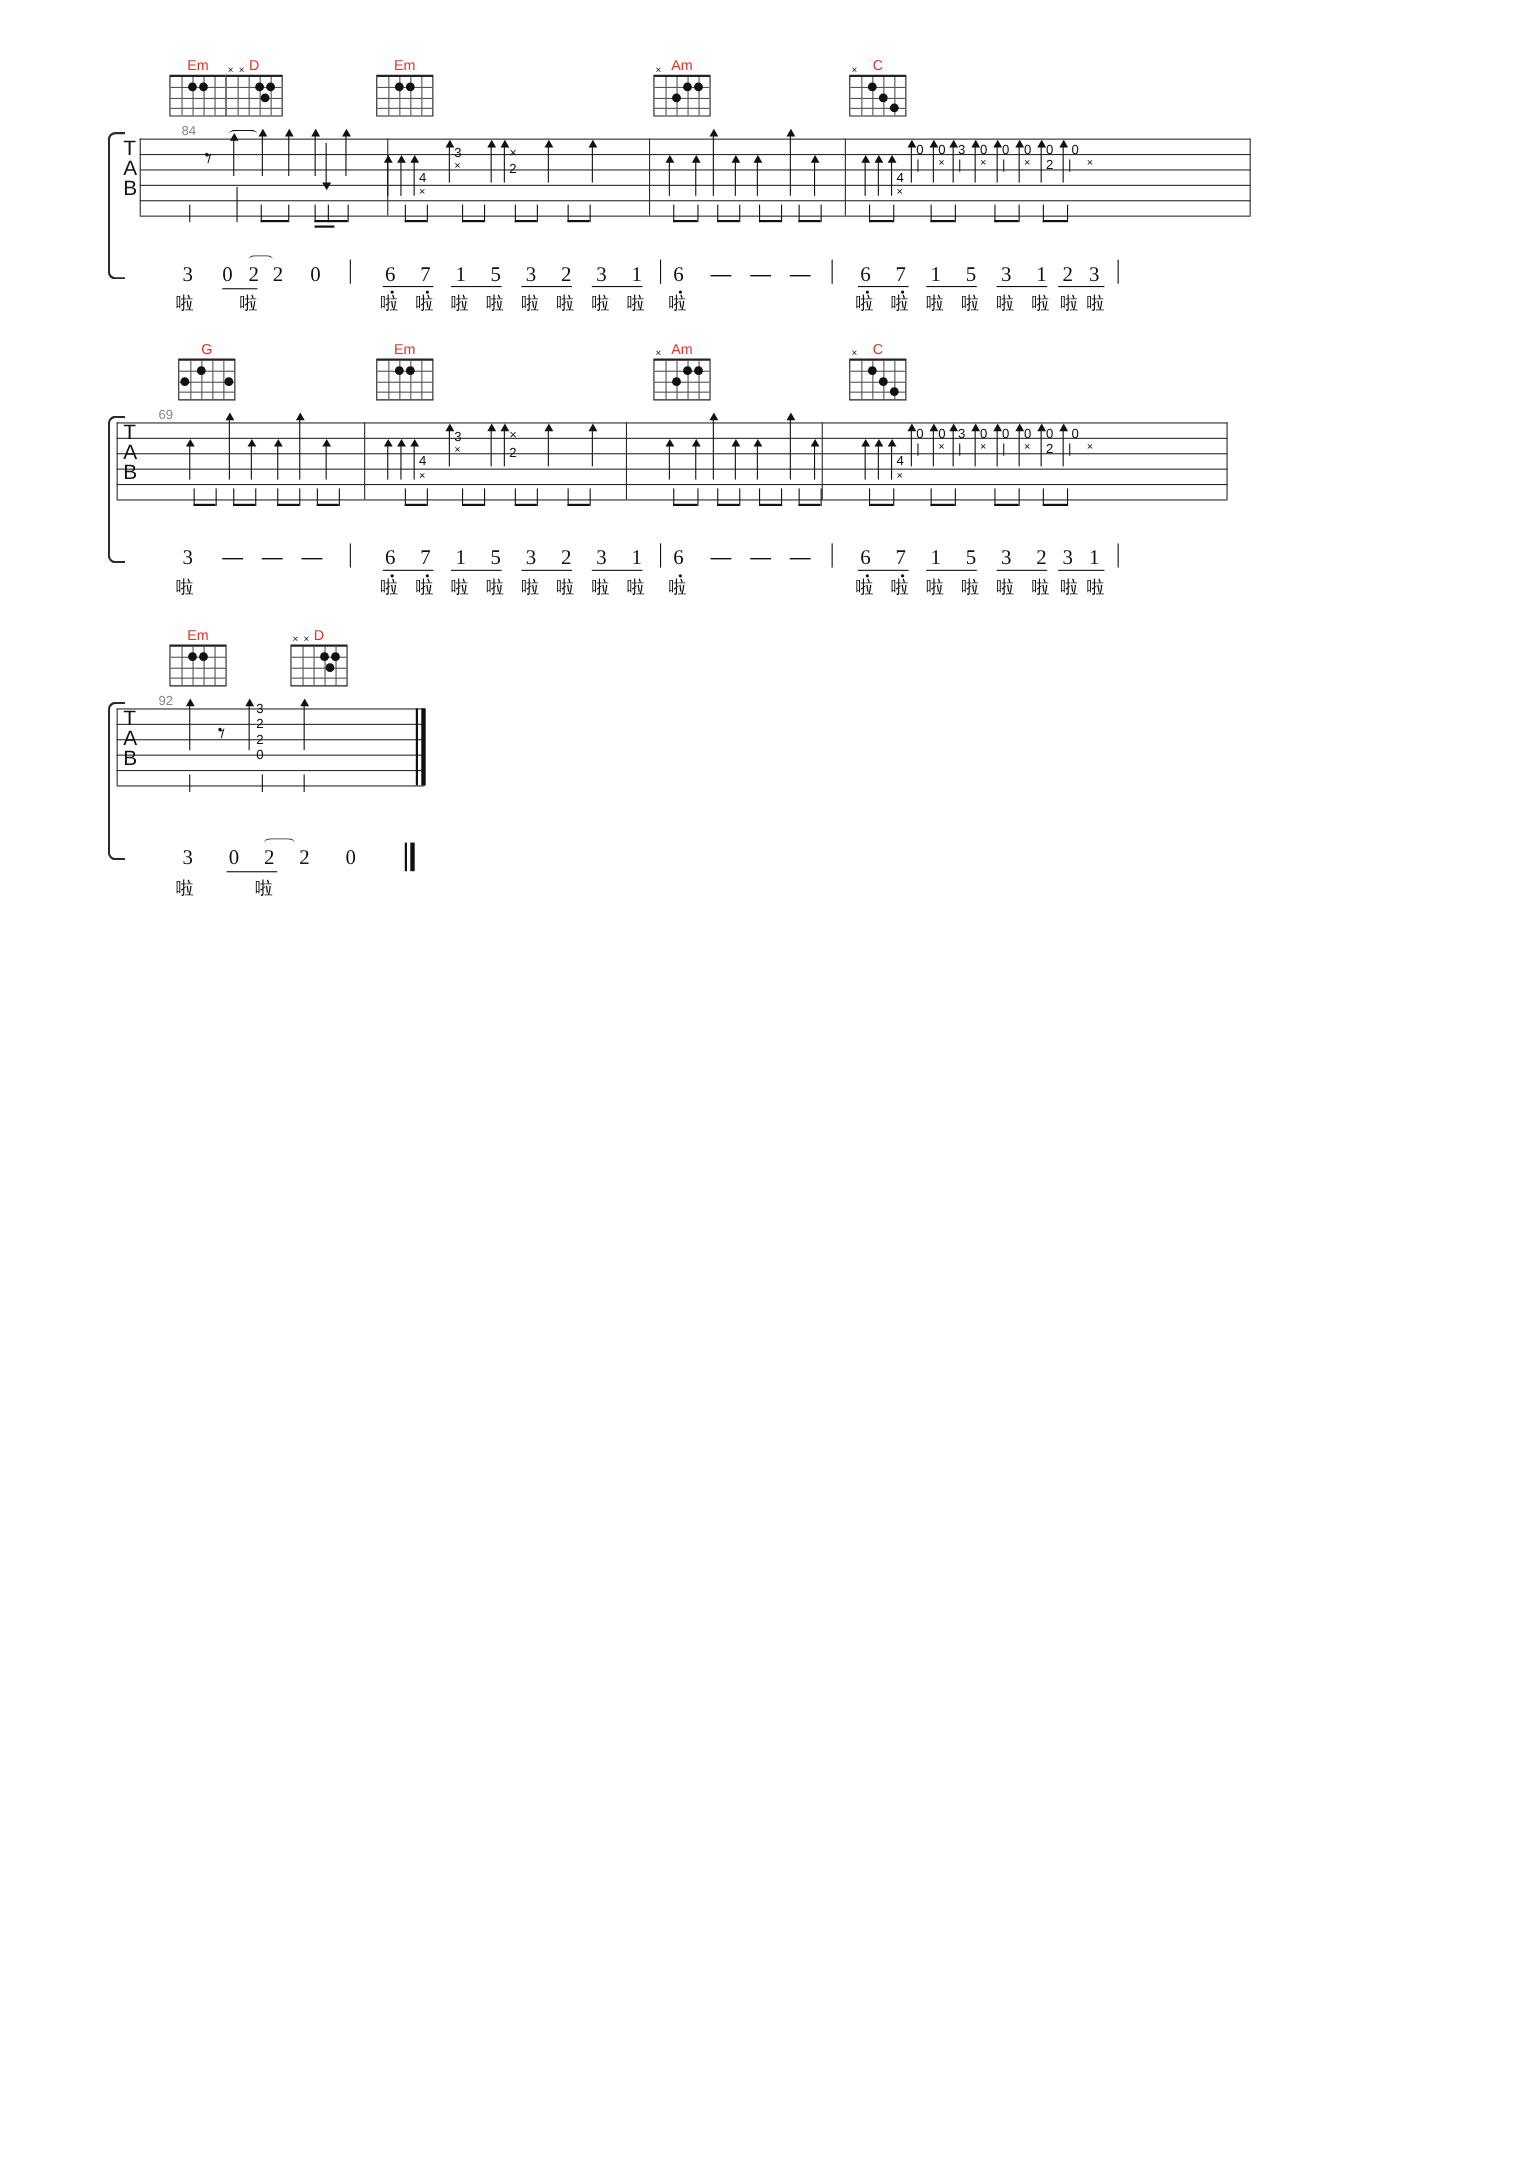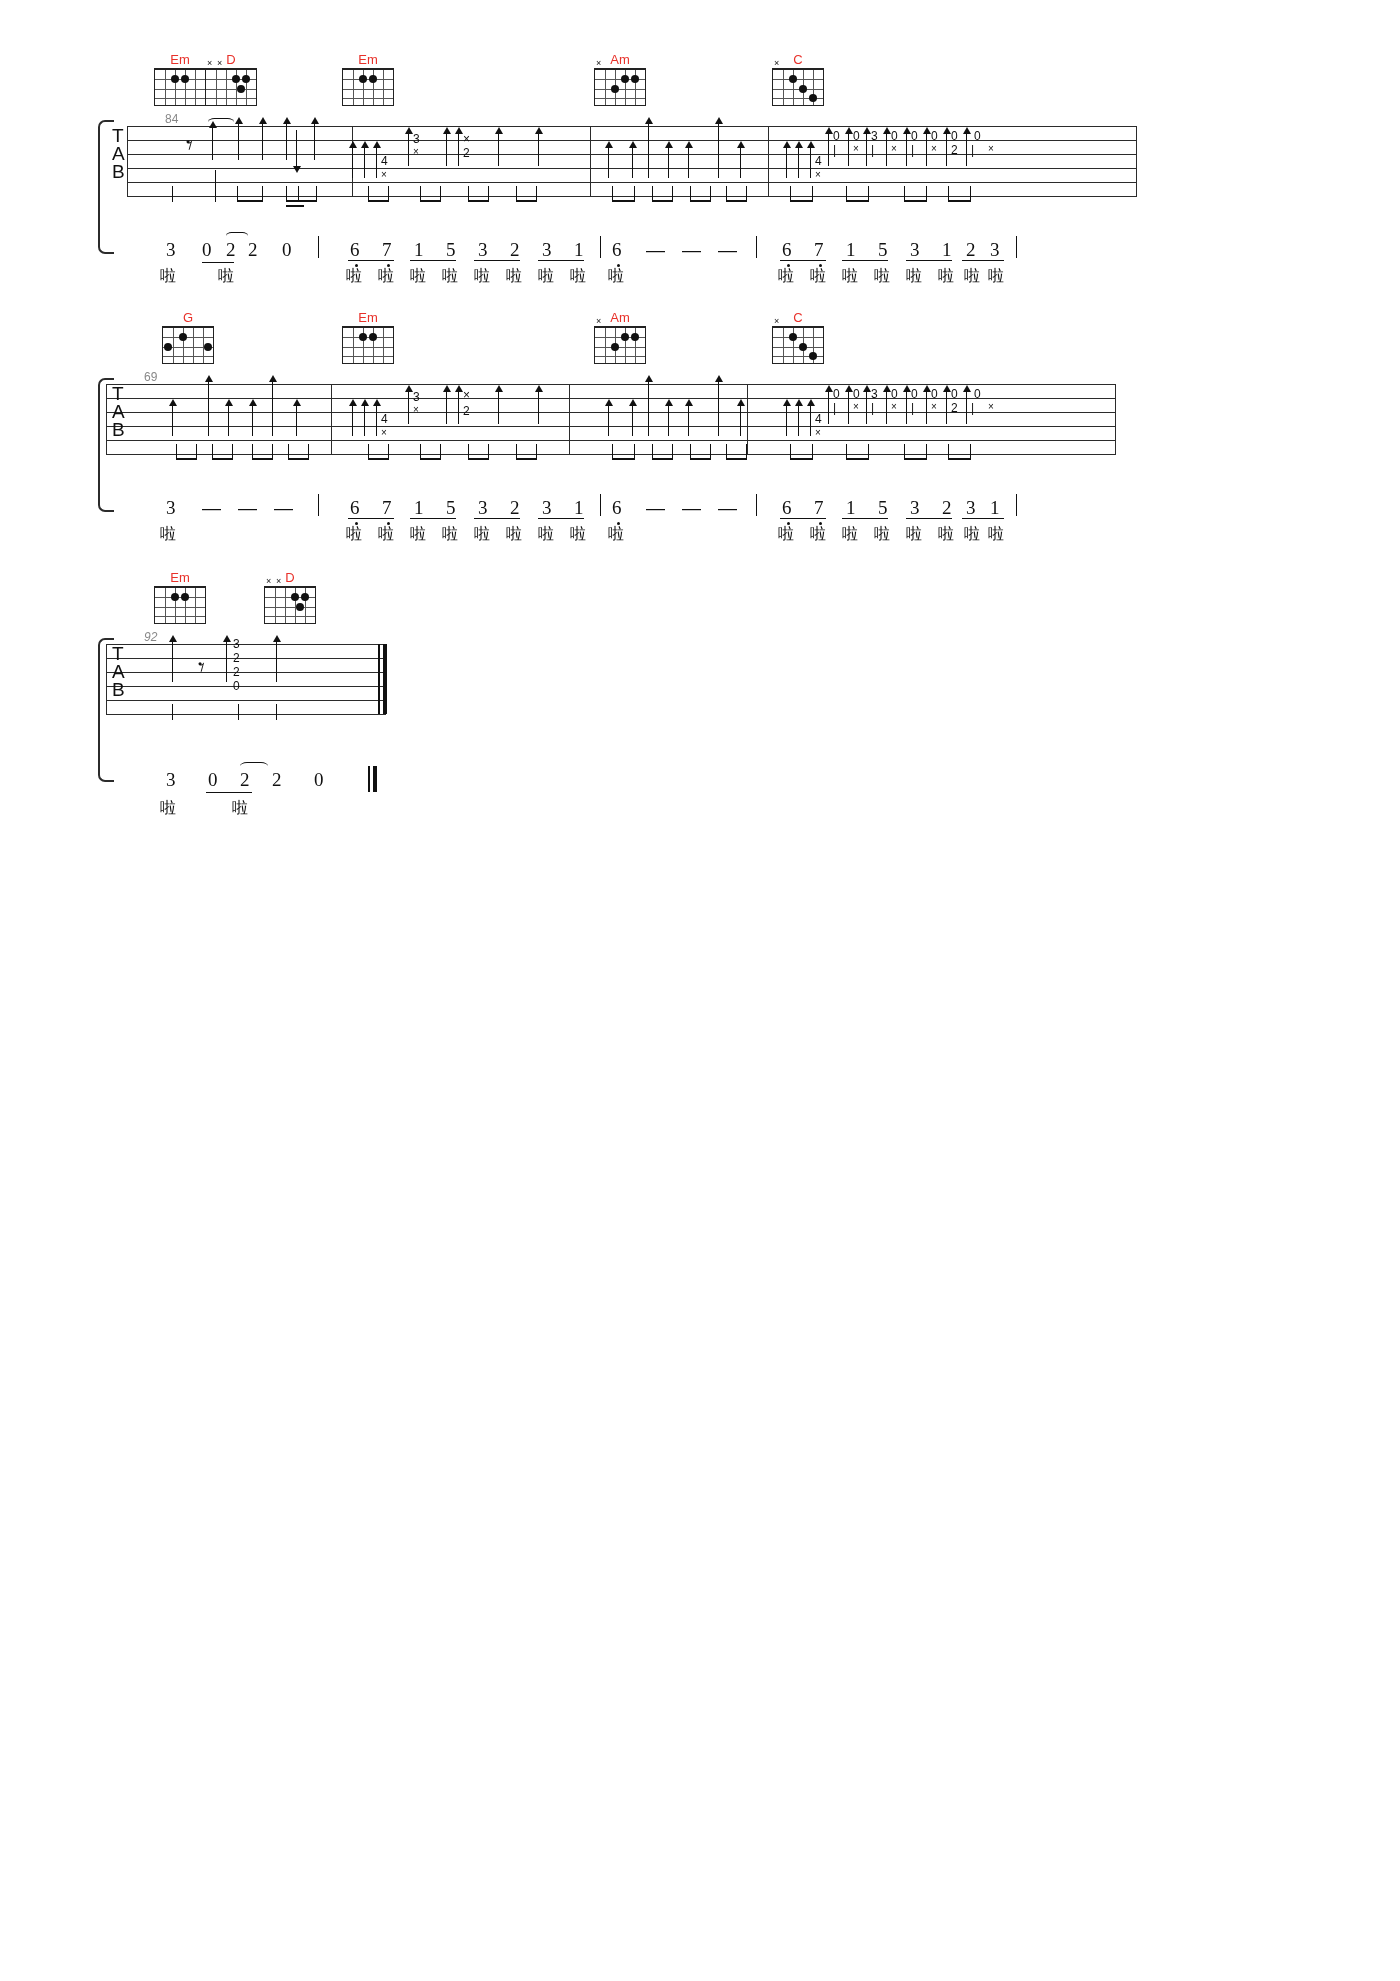--- a/index.html
+++ b/index.html
@@ -653,21 +653,21 @@
   <div class="staff" style="left:106px;top:126px;width:280px;height:84px;">
     <div class="line" style="top:0;width:280px;"></div>
     <div class="line" style="top:14px;width:280px;"></div>
     <div class="line" style="top:28px;width:280px;"></div>
     <div class="line" style="top:42px;width:280px;"></div>
     <div class="line" style="top:56px;width:280px;"></div>
     <div class="line" style="top:70px;width:280px;"></div>
     <div class="bar" style="left:0;top:0;height:70px;"></div>
     <div class="endbar" style="left:272px;top:0;width:2px;height:70px;"></div>
     <div class="endbar" style="left:277px;top:0;width:4px;height:70px;"></div>
-    <div class="measnum" style="left:38px;top:-14px;font-style:italic;">92</div>
+    <div class="measnum" style="left:38px;top:-14px;">92</div>
   </div>
   <div class="brace" style="left:98px;top:120px;height:140px;"></div>
 
   <div class="tabword" style="left:112px;top:128px;">T</div>
   <div class="tabword" style="left:112px;top:146px;">A</div>
   <div class="tabword" style="left:112px;top:164px;">B</div>
 
   <div class="rest" style="left:198px;top:136px;">𝄾</div>
 
   <div class="arrow up" style="left:172px;top:122px;height:42px;"></div>

